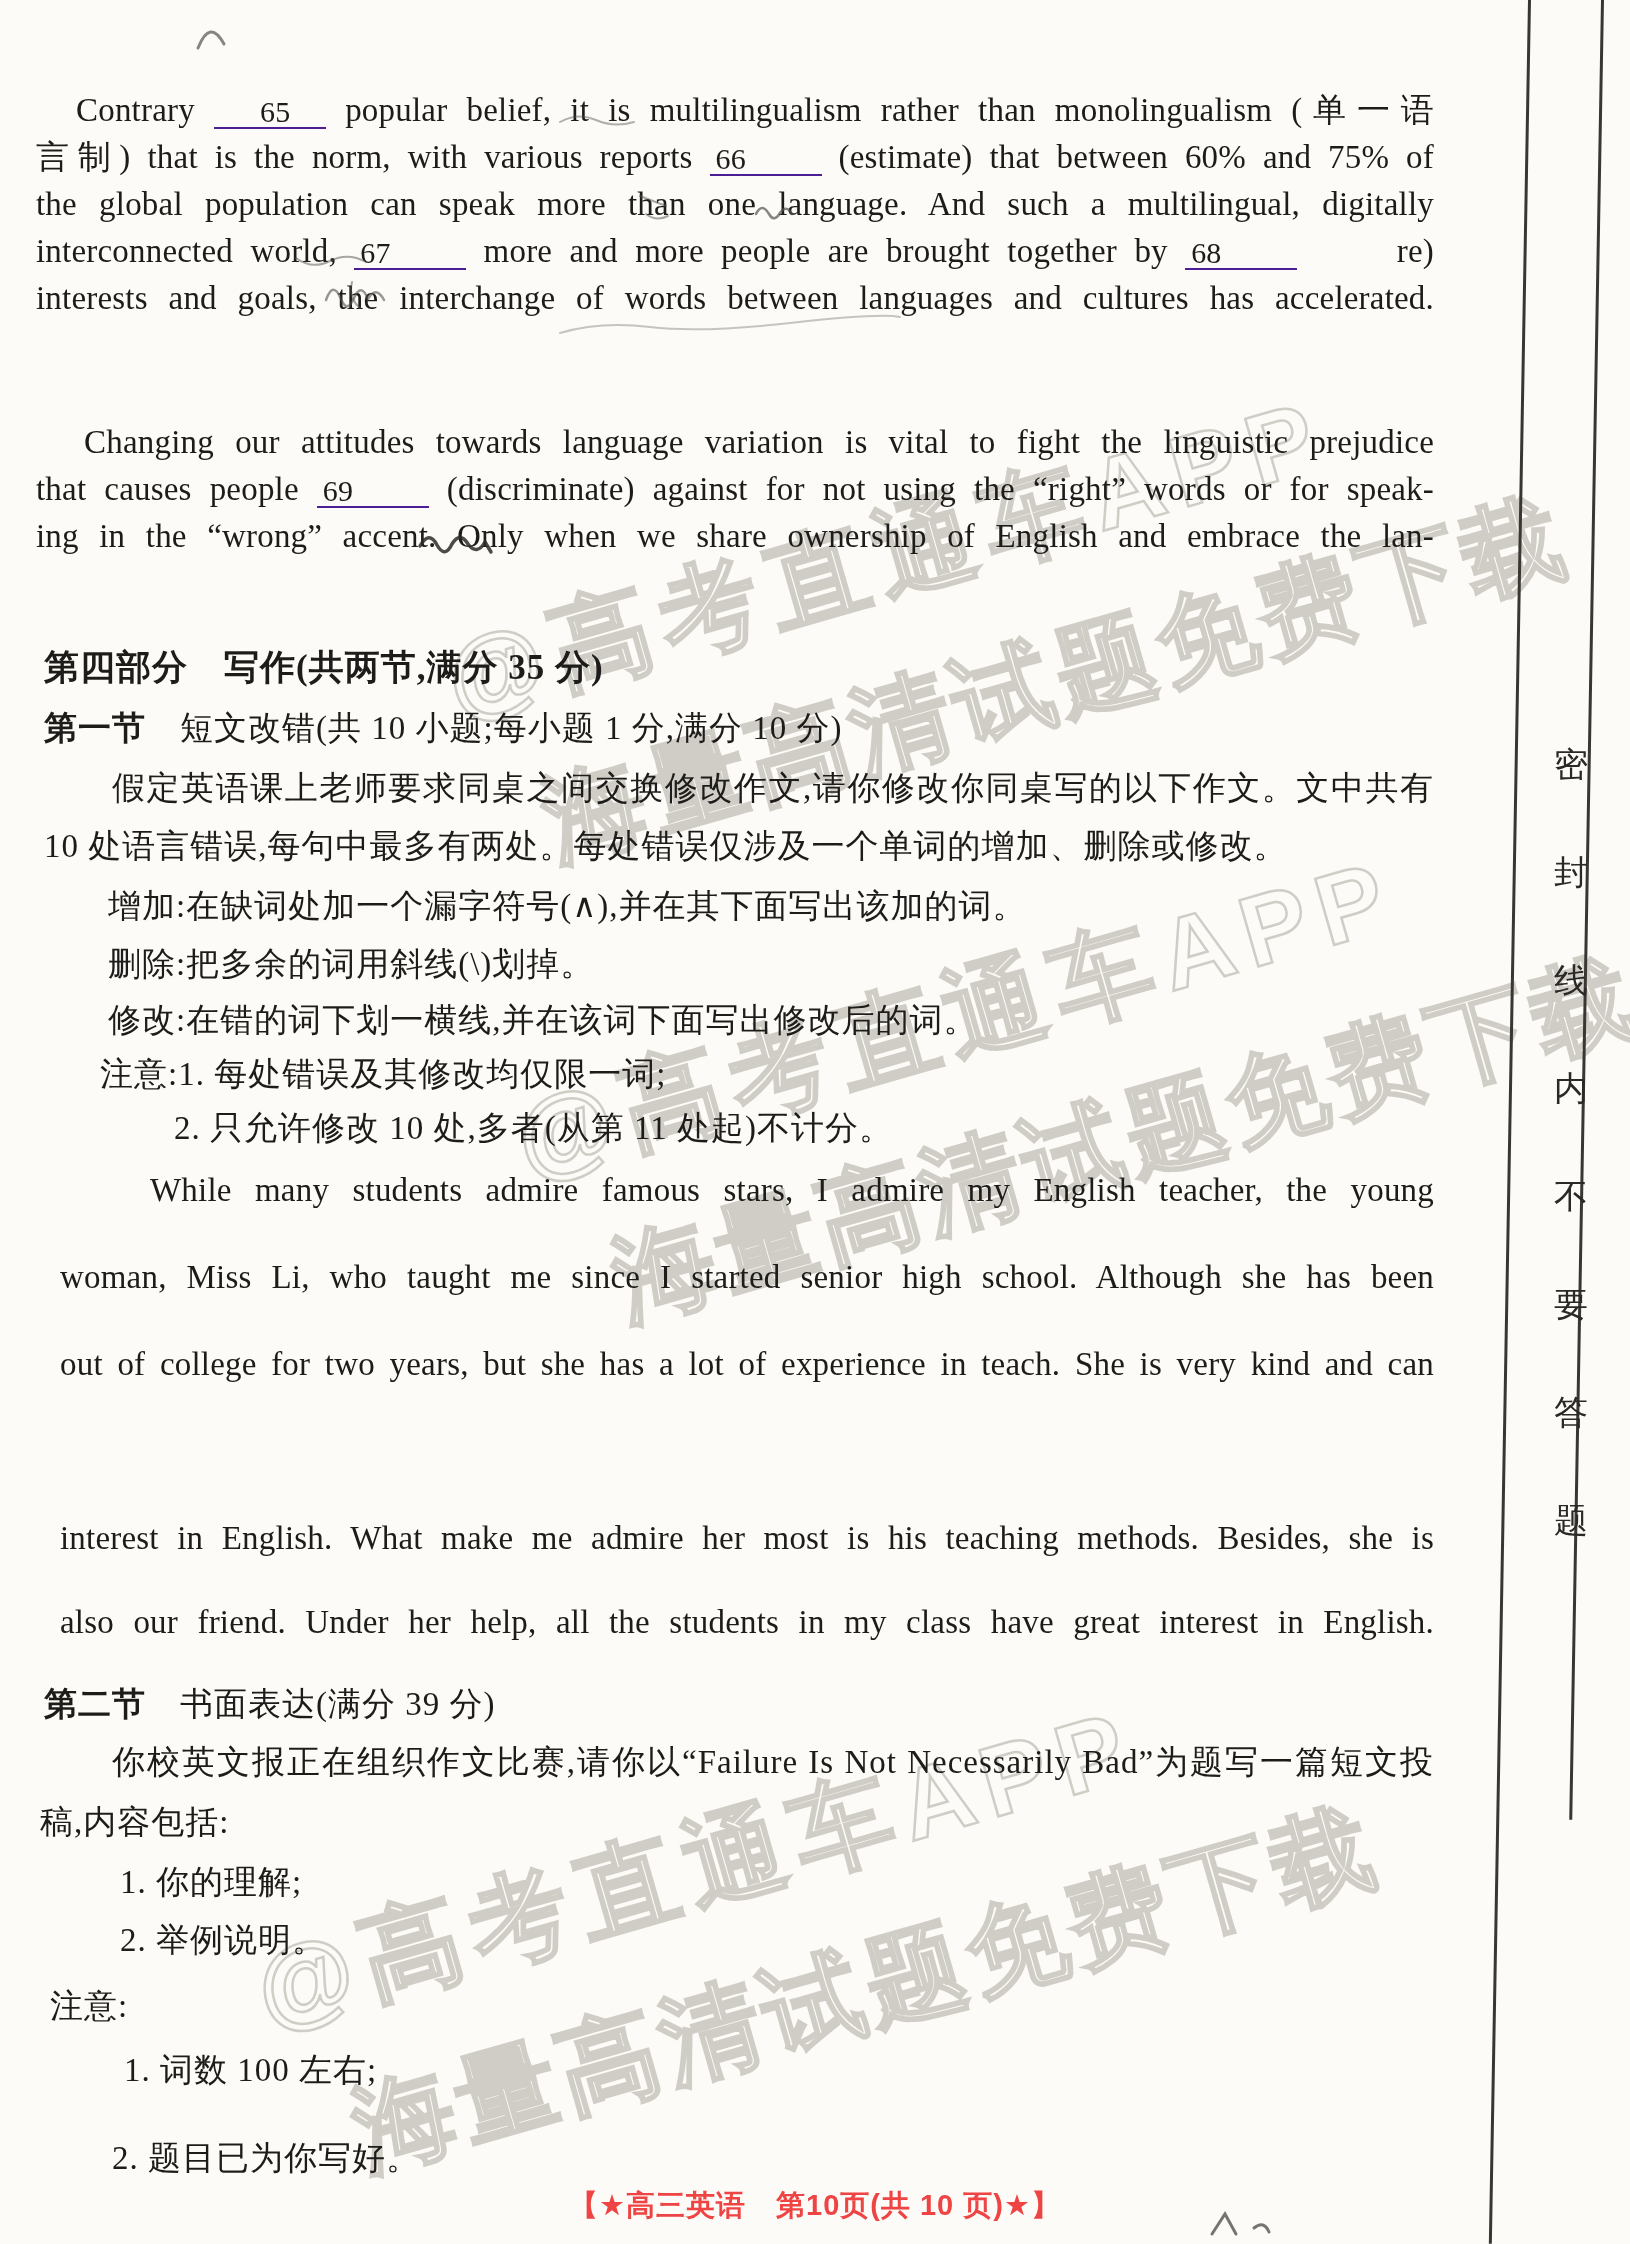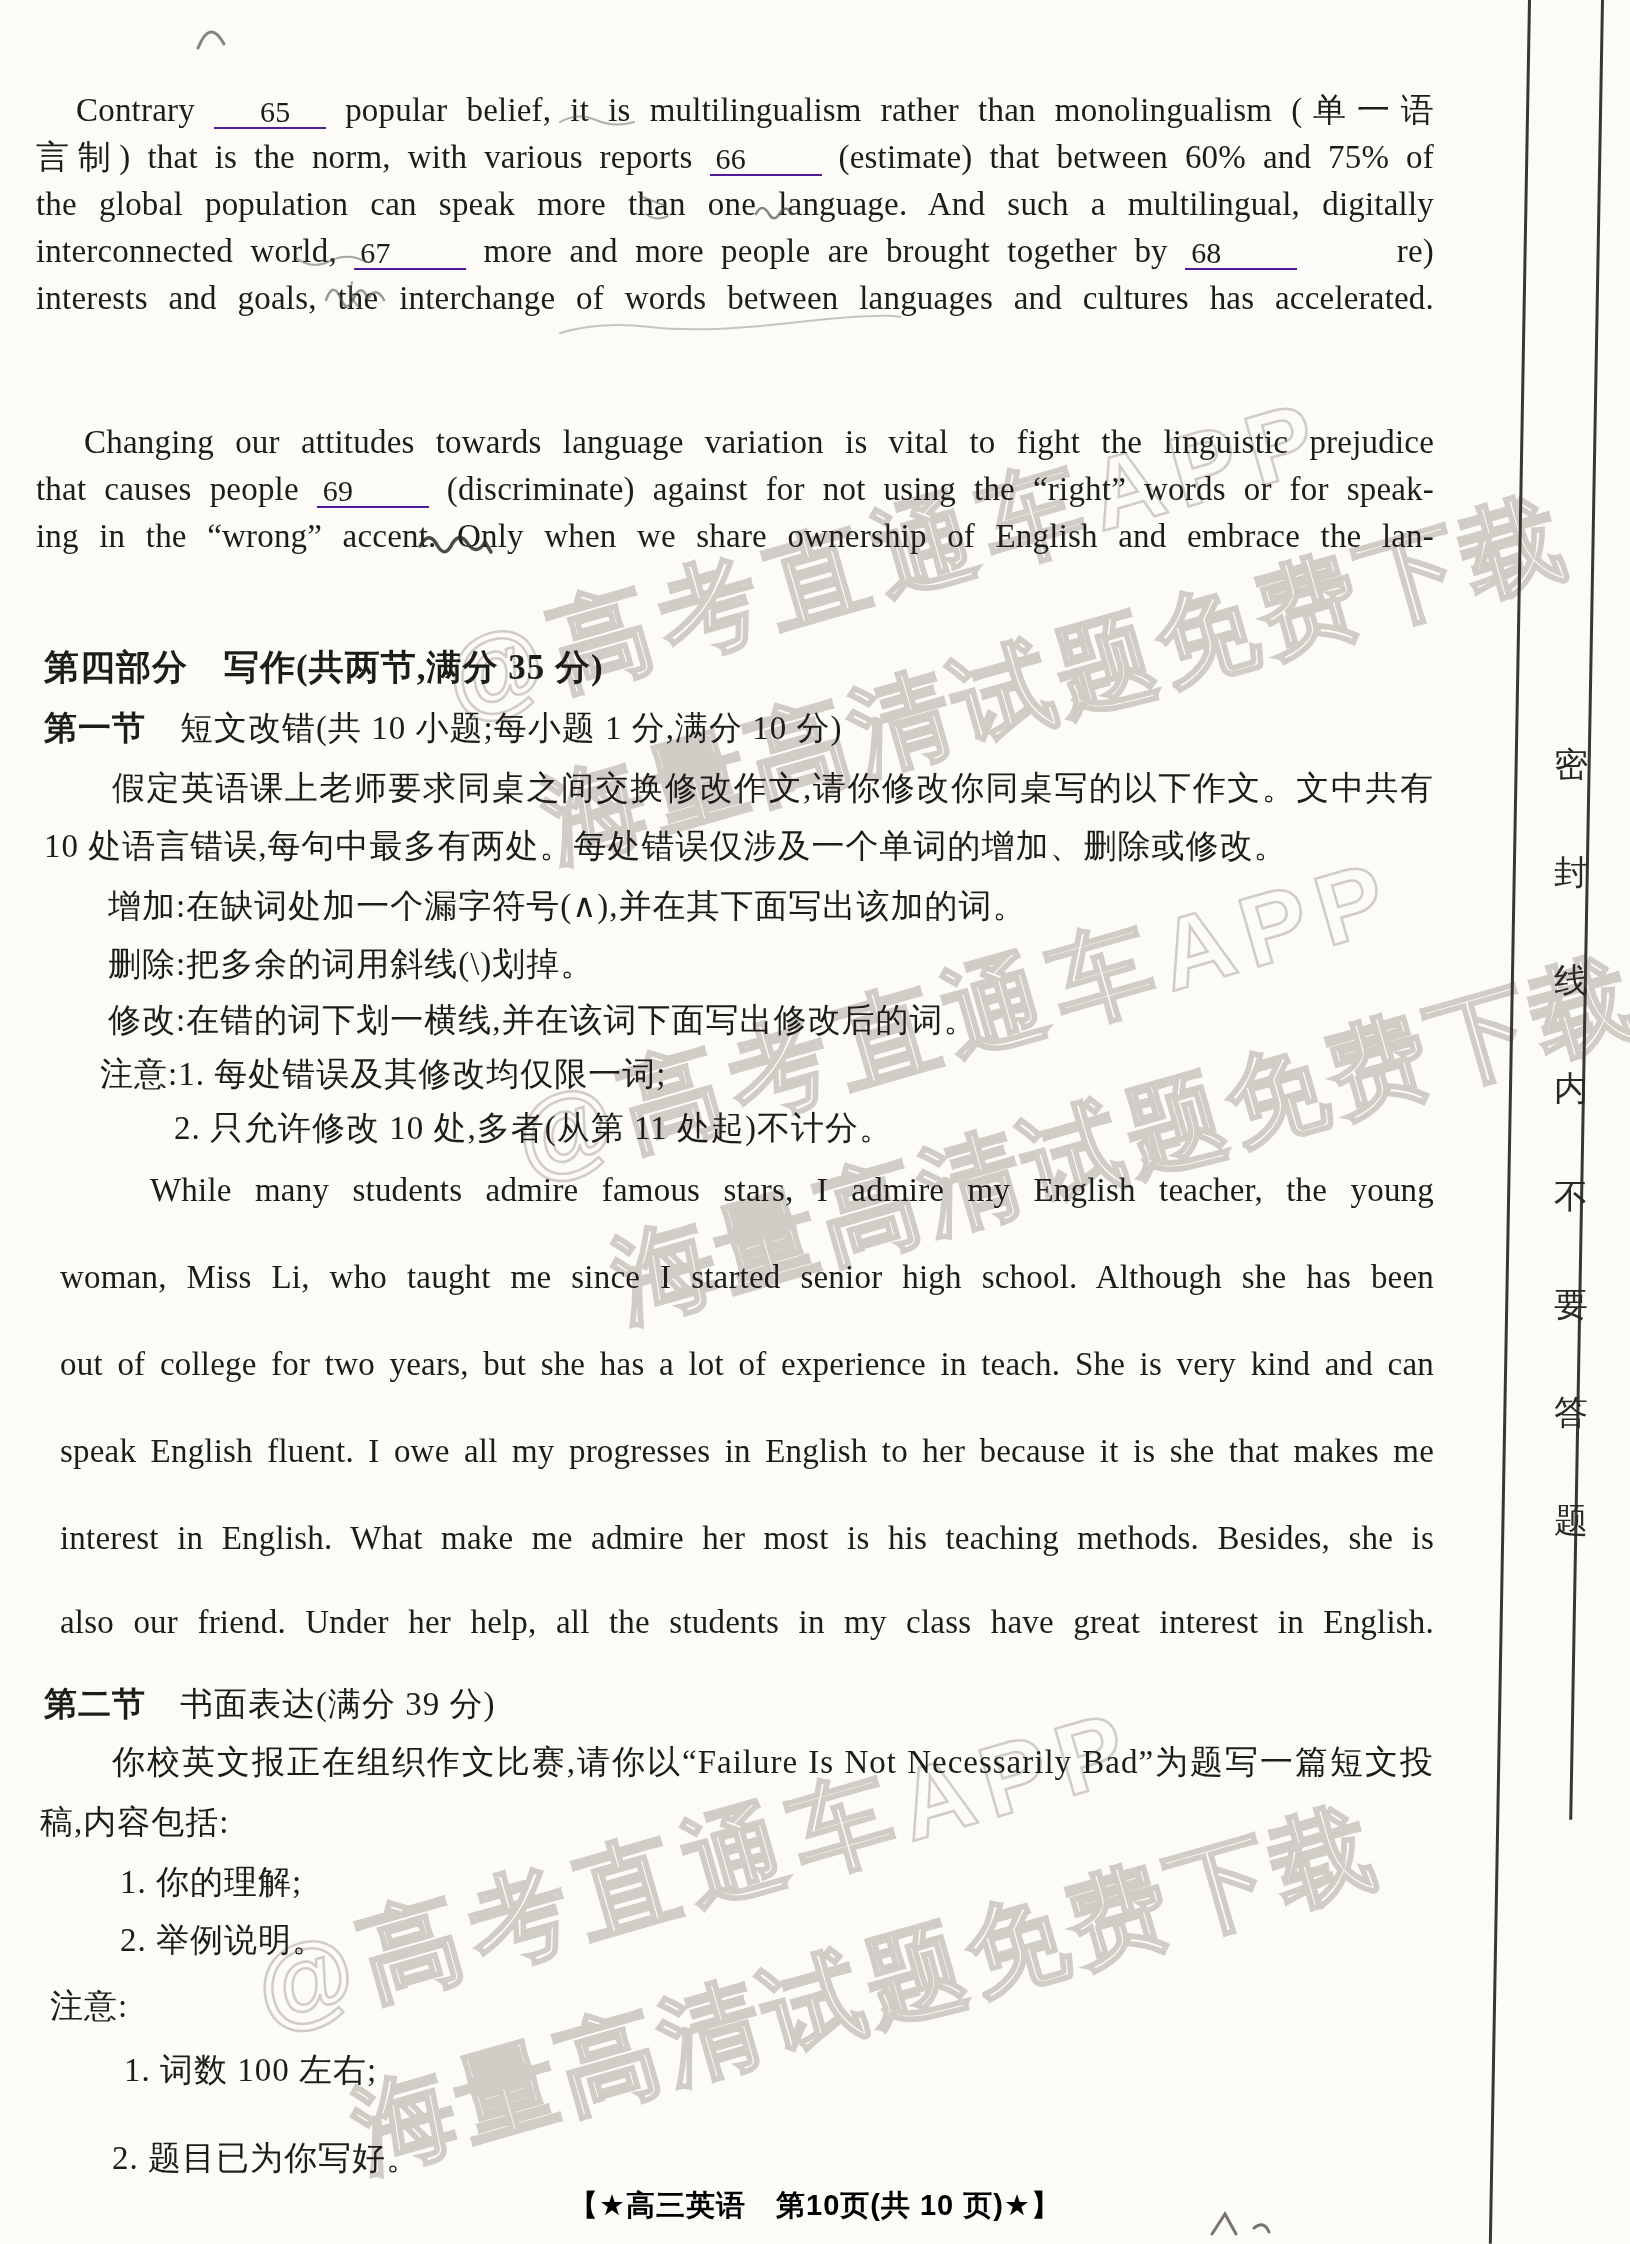--- a/index.html
+++ b/index.html
@@ -18,21 +18,21 @@
   .blank{
     display:inline-block;min-width:100px;padding:0 6px;
     text-align:center;border-bottom:2px solid #4c1d95;
     font-size:30px;line-height:30px;transform:translateY(1px);
   }
   .h-bold{font-weight:700;font-size:35px;letter-spacing:1px;}
   .sec-label{font-weight:700;margin-right:34px;}
   .footer{
     position:absolute;left:0;top:2186px;width:100%;
     text-align:center;font-family:"Liberation Sans","DejaVu Sans",sans-serif;
-    font-weight:700;font-size:29px;color:#000000;z-index:3;letter-spacing:1px;
+    font-weight:700;font-size:29px;color:#ef4444;z-index:3;letter-spacing:1px;
   }
   
   .vline{position:absolute;width:2.5px;background:#393733;z-index:2;transform:rotate(1deg);transform-origin:top center;}
   .vline-inner{left:1528px;top:0;height:2244px;}
   .vline-outer{left:1601px;top:0;height:1820px;}
   .seal-char{
     position:absolute;left:1548px;width:46px;text-align:center;
     font-size:34px;color:#2a2927;z-index:2;font-weight:500;
   }
   
@@ -89,21 +89,20 @@
   <div class="line cjk" style="left:44px;top:824px;">10 处语言错误,每句中最多有两处。每处错误仅涉及一个单词的增加、删除或修改。</div>
   <div class="line cjk" style="left:108px;top:884px;">增加:在缺词处加一个漏字符号(∧),并在其下面写出该加的词。</div>
   <div class="line cjk" style="left:108px;top:942px;">删除:把多余的词用斜线(\)划掉。</div>
   <div class="line cjk" style="left:108px;top:998px;">修改:在错的词下划一横线,并在该词下面写出修改后的词。</div>
   <div class="line cjk" style="left:100px;top:1052px;">注意:1. 每处错误及其修改均仅限一词;</div>
   <div class="line cjk" style="left:174px;top:1106px;">2. 只允许修改 10 处,多者(从第 11 处起)不计分。</div>
 
   <div class="line eng jst" style="left:60px;top:1168px;width:1374px;text-indent:90px;">While many students admire famous stars, I admire my English teacher, the young</div>
   <div class="line eng jst" style="left:60px;top:1255px;width:1374px;">woman, Miss Li, who taught me since I started senior high school. Although she has been</div>
   <div class="line eng jst" style="left:60px;top:1342px;width:1374px;">out of college for two years, but she has a lot of experience in teach. She is very kind and can</div>
-  <div class="line eng jst" style="left:60px;top:1429px;width:1374px;">speak English fluent. I owe all my progresses in English to her because it is she that makes me</div>
   <div class="line eng jst" style="left:60px;top:1600px;width:1374px;">also our friend. Under her help, all the students in my class have great interest in English.</div>
   <div class="line eng jst" style="left:60px;top:1516px;width:1374px;">interest in English. What make me admire her most is his teaching methods. Besides, she is</div>
 
   <div class="line cjk" style="left:44px;top:1682px;">
     <span class="sec-label">第二节</span><span>书面表达(满分 39 分)</span>
   </div>
   <div class="line cjk jst" style="left:36px;top:1740px;text-indent:76px;">你校英文报正在组织作文比赛,请你以“Failure Is Not Necessarily Bad”为题写一篇短文投</div>
   <div class="line cjk" style="left:40px;top:1800px;">稿,内容包括:</div>
   <div class="line cjk" style="left:120px;top:1860px;">1. 你的理解;</div>
   <div class="line cjk" style="left:120px;top:1918px;">2. 举例说明。</div>

